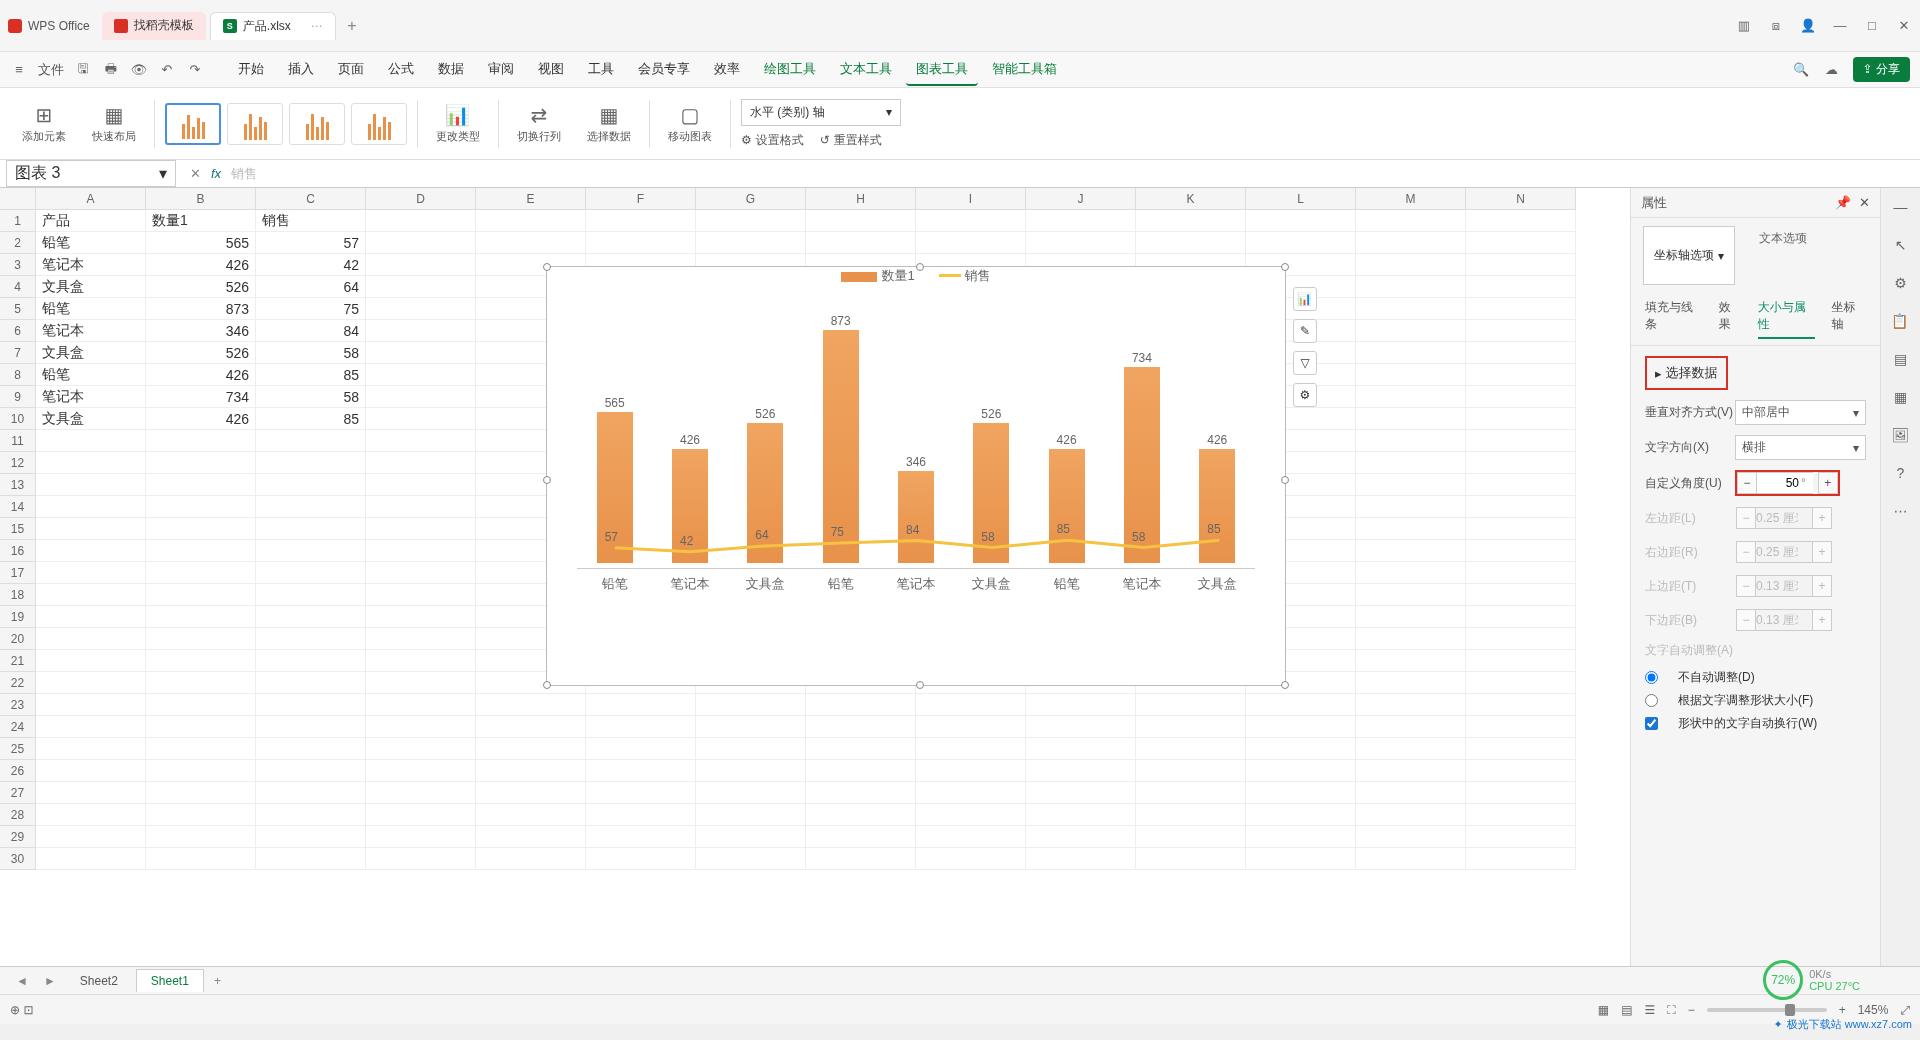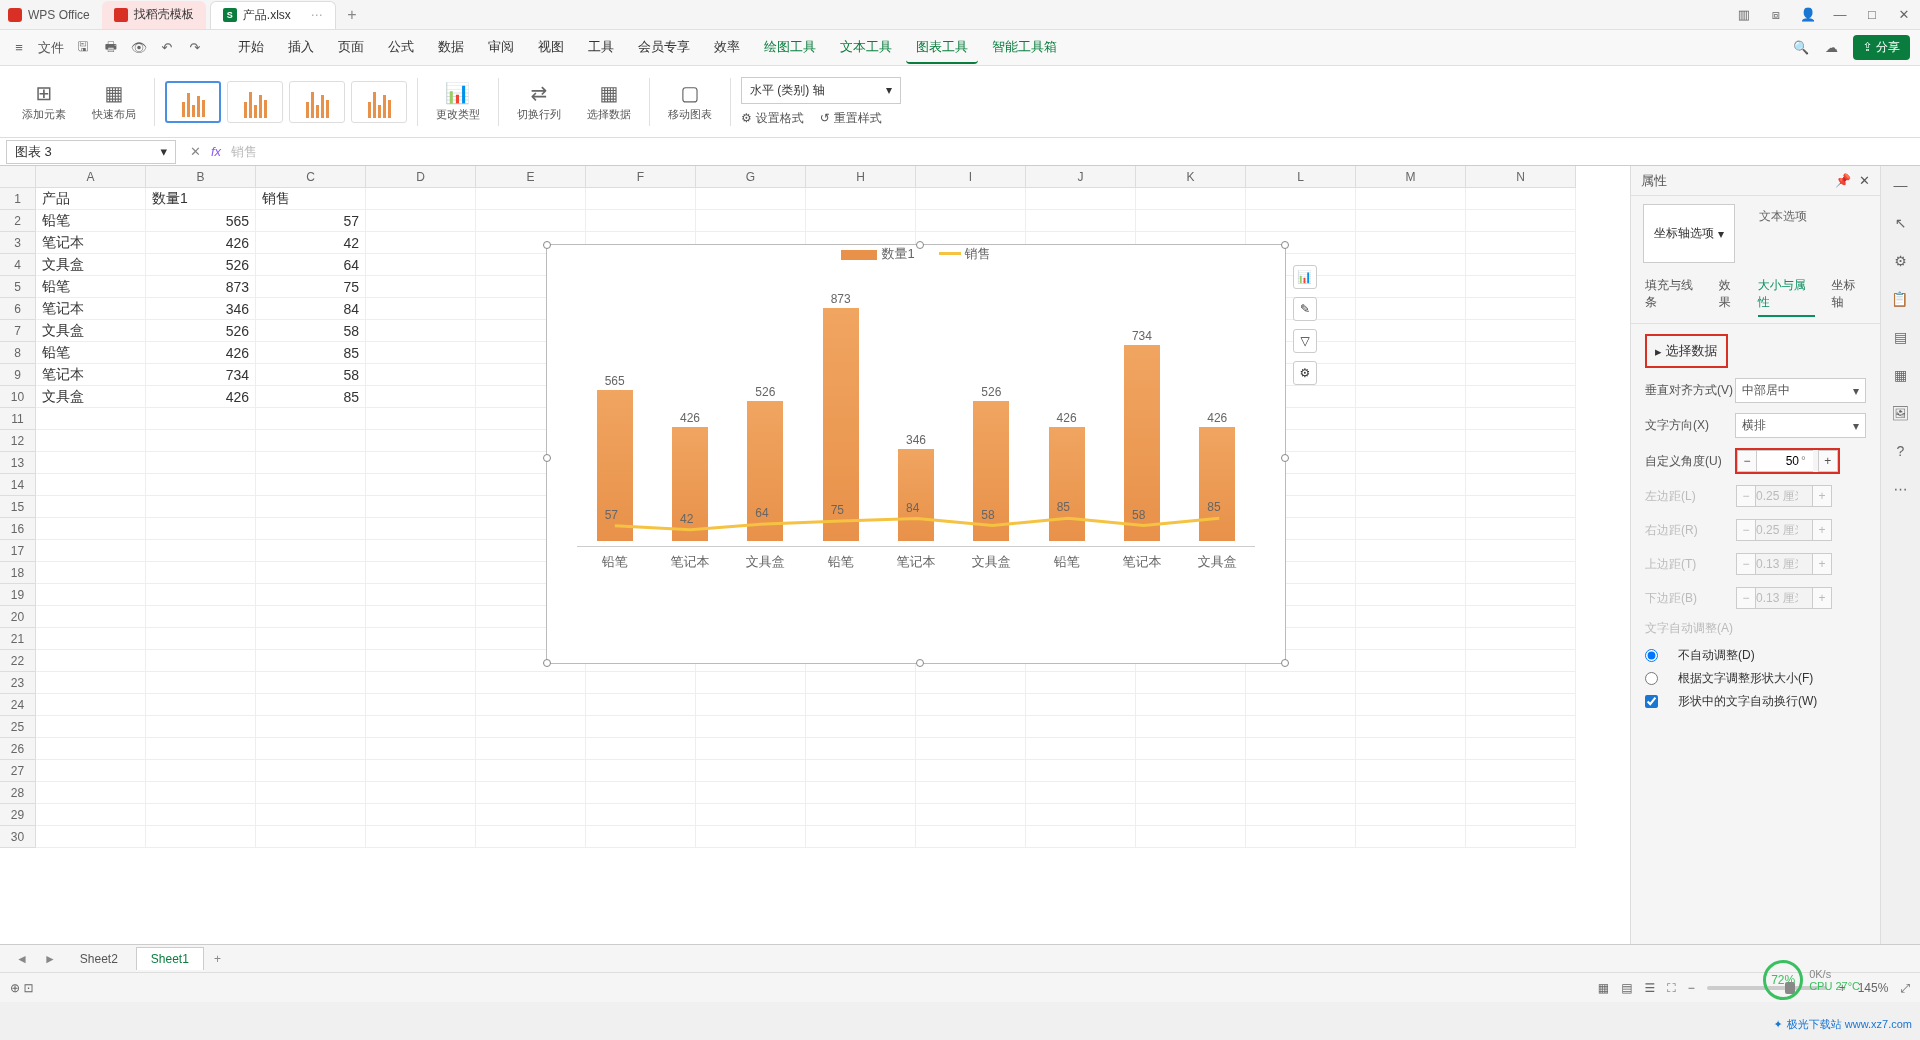--- a/index.html
+++ b/index.html
@@ -1,17 +1,17 @@
 <!DOCTYPE html>
 <html><head>
 <meta charset="utf-8">
 <style>
 * { margin:0; padding:0; box-sizing:border-box; font-family:"Microsoft YaHei",Arial,sans-serif; }
 body { background:#f0f0f0; width:1920px; height:1040px; overflow:hidden; font-size:13px; color:#333; }
-.titlebar { height:30px; background:#f5f5f5; display:flex; align-items:center; padding:0 8px; border-bottom:1px solid #e0e0e0; }
+.titlebar { height:52px; background:#f5f5f5; display:flex; align-items:center; padding:0 8px; border-bottom:1px solid #e0e0e0; }
 .title-logo { width:14px; height:14px; background:#d93025; border-radius:3px; margin-right:6px; }
 .title-app { font-size:12px; color:#555; margin-right:12px; }
 .tab { display:flex; align-items:center; height:28px; padding:0 12px; margin-right:4px; border-radius:6px 6px 0 0; font-size:12px; cursor:pointer; }
 .tab.t1 { background:#fce4e4; }
 .tab.active { background:#fff; border:1px solid #ddd; border-bottom:none; }
 .tab-icon { width:14px; height:14px; margin-right:6px; border-radius:2px; }
 .tab-icon.red { background:#d93025; }
 .tab-icon.green { background:#0a7d3e; display:flex; align-items:center; justify-content:center; color:#fff; font-size:9px; font-weight:bold; }
 .tab-add { width:24px; text-align:center; color:#888; font-size:16px; cursor:pointer; }
 .titlebar-right { margin-left:auto; display:flex; gap:16px; align-items:center; color:#666; }
@@ -31,23 +31,23 @@
 .rib-sep { width:1px; height:48px; background:#e0e0e0; }
 .rib-thumbs { display:flex; gap:6px; }
 .rib-thumb { width:56px; height:42px; border:1px solid #ddd; border-radius:3px; display:flex; align-items:flex-end; justify-content:center; gap:2px; padding:4px; cursor:pointer; }
 .rib-thumb.sel { border:2px solid #4a90e2; }
 .rib-thumb span { width:3px; background:#e8914a; }
 .rib-axis { display:flex; flex-direction:column; gap:6px; }
 .rib-select { border:1px solid #ccc; padding:4px 8px; width:160px; font-size:12px; background:#fff; display:flex; justify-content:space-between; align-items:center; }
 .rib-small { display:flex; gap:16px; font-size:12px; color:#555; }
 .rib-small div { display:flex; align-items:center; gap:4px; cursor:pointer; }
 .formula-bar { height:28px; background:#fff; display:flex; align-items:center; border-bottom:1px solid #ccc; }
-.namebox { width:170px; border:1px solid #ccc; margin:2px 6px; padding:2px 8px; font-size:13px; display:flex; justify-content:space-between; align-items:center; }
+.namebox { width:170px; border:1px solid #ccc; margin:2px 6px; padding:2px 8px; font-size:16px; display:flex; justify-content:space-between; align-items:center; }
 .fx-area { flex:1; display:flex; align-items:center; padding:0 8px; gap:10px; color:#888; font-size:13px; }
-.fx-label { font-style:italic; color:#8b5cf6; }
+.fx-label { font-style:italic; color:#0f766e; }
 .main { display:flex; height:calc(100% - 262px); }
 .sheet-area { flex:1; position:relative; background:#fff; overflow:hidden; }
 .grid { display:grid; grid-template-columns:36px repeat(14,110px); grid-auto-rows:22px; }
 .colhdr, .rowhdr, .corner { background:#f5f5f5; border-right:1px solid #ddd; border-bottom:1px solid #ddd; display:flex; align-items:center; justify-content:center; font-size:12px; color:#666; }
 .cell { border-right:1px solid #eee; border-bottom:1px solid #eee; padding:0 6px; font-size:14px; display:flex; align-items:center; }
 .cell.num { justify-content:flex-end; }
 .chart-box { position:absolute; left:546px; top:78px; width:740px; height:420px; background:#fff; border:1px solid #bbb; }
 .chart-handle { position:absolute; width:8px; height:8px; background:#fff; border:1px solid #888; border-radius:50%; }
 .chart-title { text-align:center; font-size:20px; padding:12px 0 4px; color:#555; }
 .chart-legend { display:flex; justify-content:center; gap:24px; font-size:13px; color:#666; padding-bottom:8px; }

